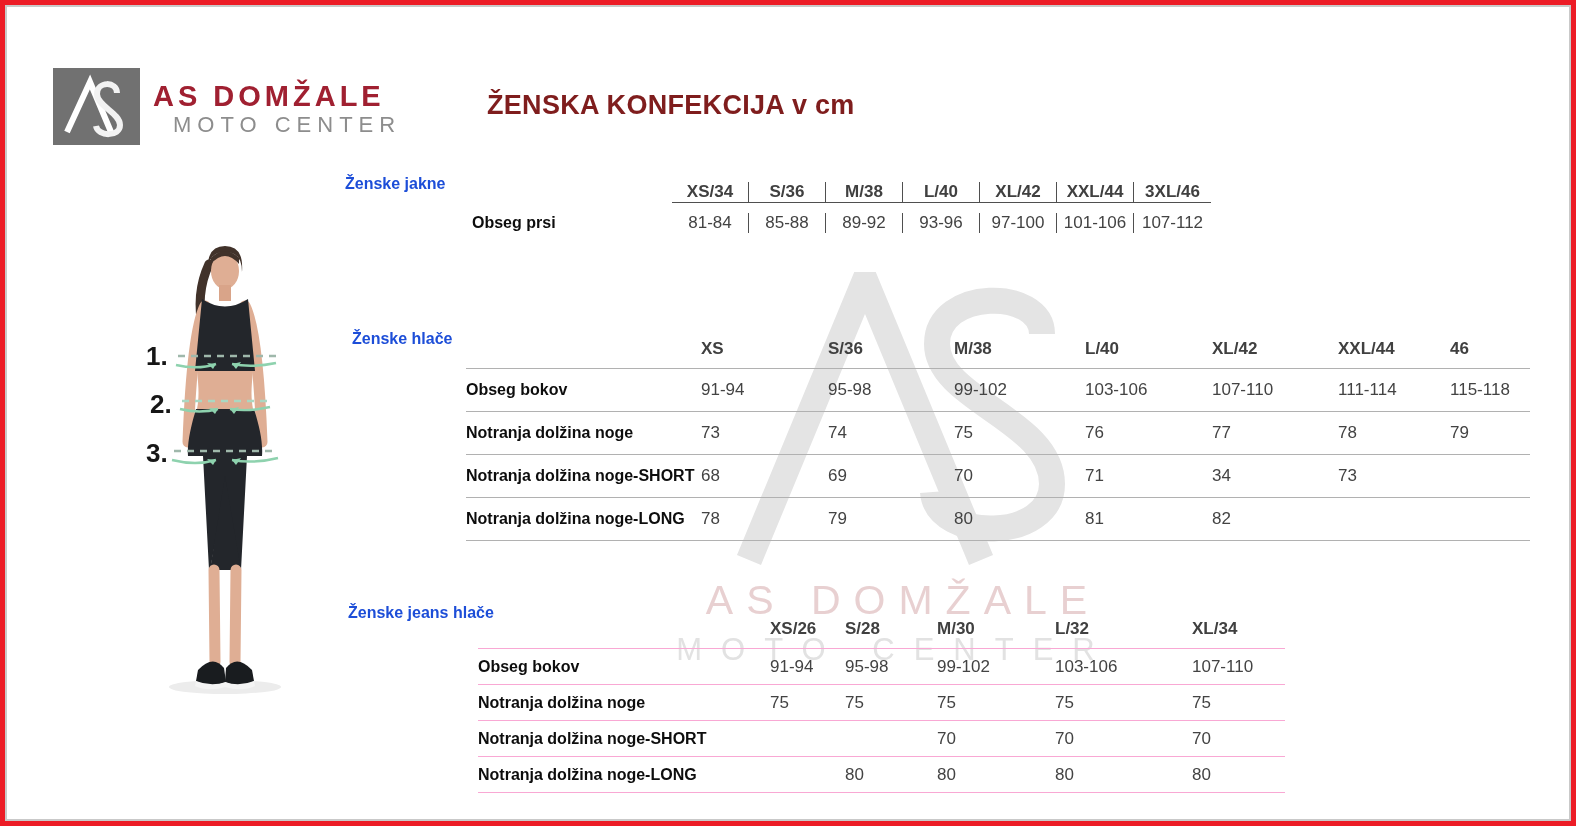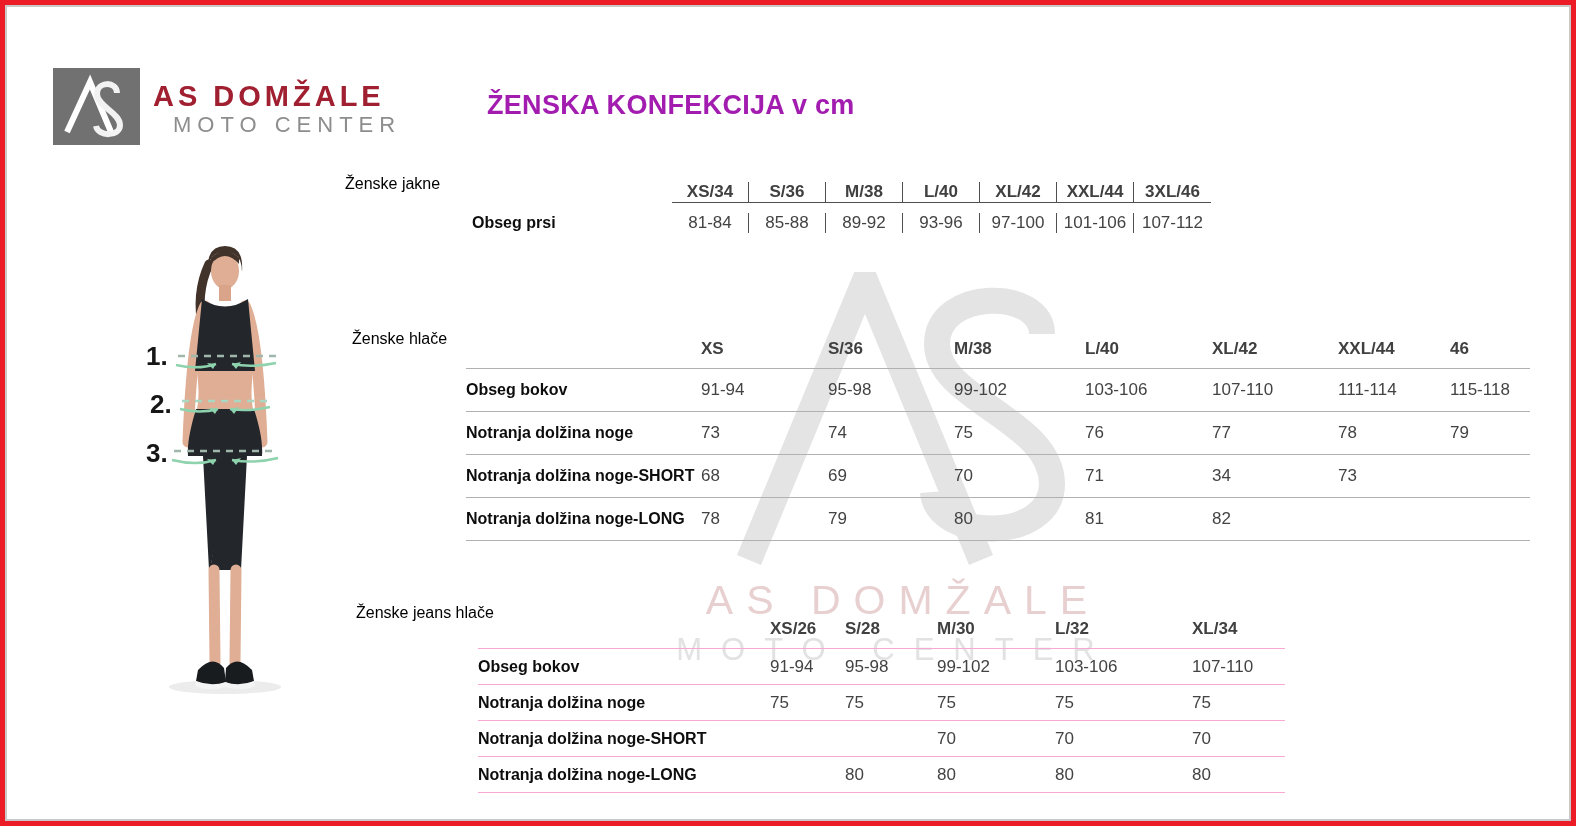--- a/index.html
+++ b/index.html
@@ -9,21 +9,21 @@
   .frame-inner{position:absolute;inset:5px;border:2px solid #c9c9c9;z-index:50;pointer-events:none;}
 
   
   .logo-box{position:absolute;left:53px;top:68px;width:87px;height:77px;background:#717171;}
   .logo-name{position:absolute;left:153px;top:80px;font-size:29px;font-weight:700;
              letter-spacing:4px;color:#a02031;white-space:nowrap;}
   .logo-sub{position:absolute;left:173px;top:112px;font-size:22px;font-weight:400;
             letter-spacing:6px;color:#8d8d8d;white-space:nowrap;}
 
   .page-title{position:absolute;left:487px;top:90px;font-size:27px;font-weight:700;
-              color:#a21caf;letter-spacing:.3px;white-space:nowrap;}
+              color:#7f1d1d;letter-spacing:.3px;white-space:nowrap;}
 
   
   .wm{position:absolute;z-index:0;}
   .wm-as{left:715px;top:272px;}
   .wm-name{position:absolute;left:903px;top:577px;transform:translateX(-50%);
            font-size:41px;font-weight:500;letter-spacing:13px;color:#e8d0d1;
            white-space:nowrap;z-index:0;}
   .wm-sub{position:absolute;left:895px;top:632px;transform:translateX(-50%);
           font-size:31px;font-weight:400;letter-spacing:19px;color:#e2e2e2;
           white-space:nowrap;z-index:0;}
@@ -34,21 +34,21 @@
   .mnum1{left:146px;top:341px;}
   .mnum2{left:150px;top:389px;}
   .mnum3{left:146px;top:438px;}
 
   
   .size-table{position:absolute;z-index:2;}
   .trow{display:grid;align-items:center;}
   .cell{display:flex;align-items:center;font-size:17px;color:#434343;overflow:hidden;}
   .lcell{font-weight:700;color:#0d0d0d;font-size:16px;justify-content:flex-start;}
   .hcell{font-weight:700;color:#404040;}
-  .tbl-label{position:absolute;font-size:16px;font-weight:400;color:#000000;z-index:2;white-space:nowrap;}
+  .tbl-label{position:absolute;font-size:16px;font-weight:700;color:#1d4ed8;z-index:2;white-space:nowrap;}
 
   
   .t0{left:470px;top:177px;width:741px;}
   .t0 .trow{grid-template-columns:202px repeat(7,77px);height:30px;}
   .t0 .trow.thead{height:31px;}
   .t0 .vcell{justify-content:center;}
   .t0 .vcell{border-right:1px solid #4f4f4f;}
   .t0 .vcell.last{border-right:none;}
   .t0 .thead .vcell{border-bottom:1px solid #4f4f4f;}
   .t0 .lcell{padding-left:2px;text-align:right;}
@@ -142,21 +142,21 @@
     <path d="M150 220 Q126 226 104 222" stroke="#8ed2ae" stroke-width="2.5" fill="none"></path>
     <path d="M104 222 l9 -2 l-5 7 Z" fill="#8ed2ae"></path>
   </g>
 </svg>
 <div class="mnum mnum1">1.</div>
 <div class="mnum mnum2">2.</div>
 <div class="mnum mnum3">3.</div>
 
 <div class="tbl-label" style="left:345px;top:175px;">Ženske jakne</div>
 <div class="tbl-label" style="left:352px;top:330px;">Ženske hlače</div>
-<div class="tbl-label" style="left:348px;top:604px;margin-left:8px;">Ženske jeans hlače</div>
+<div class="tbl-label" style="left:348px;top:604px;">Ženske jeans hlače</div>
 
 <div class="size-table t0">
     <div class="trow thead">
       <div class="cell lcell"></div>
       <div class="cell hcell vcell">XS/34</div>
       <div class="cell hcell vcell">S/36</div>
       <div class="cell hcell vcell">M/38</div>
       <div class="cell hcell vcell">L/40</div>
       <div class="cell hcell vcell">XL/42</div>
       <div class="cell hcell vcell">XXL/44</div>

